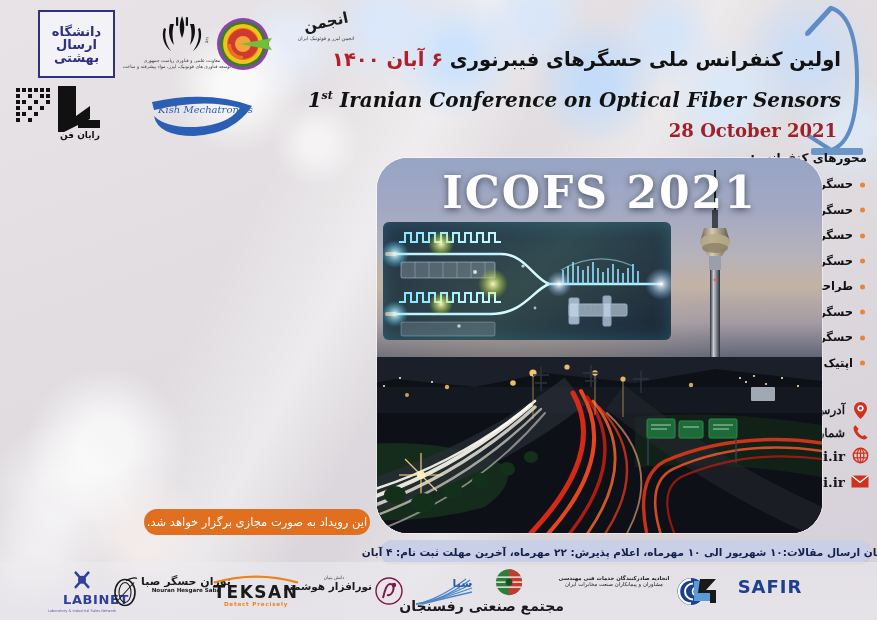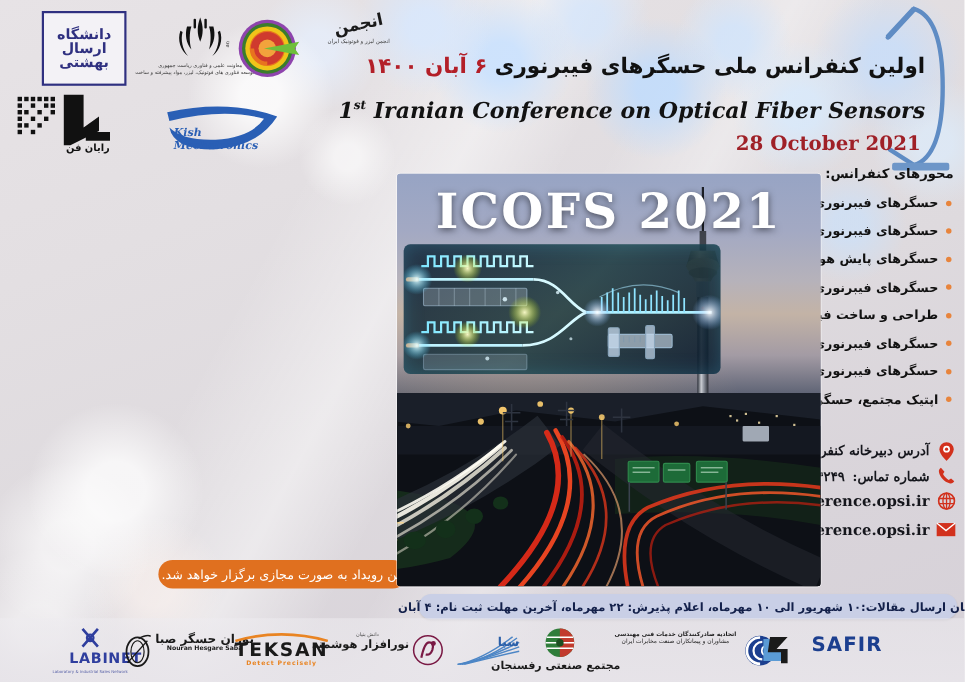--- a/index.html
+++ b/index.html
@@ -225,21 +225,21 @@
         <path d="M64 34 L86 34 L86 42 L64 42 Z"></path>
       </g>
     </svg>
     <div class="caption-fa" style="font-size:9px;font-weight:bold;text-align:left;margin-top:-8px;padding-left:46px;color:#111;">رایان فن</div>
   </div>
 
   <div class="logo" style="left:148px;top:94px;width:110px;height:46px;">
     <svg width="110" height="46" viewBox="0 0 110 46" aria-hidden="true">
       <path d="M4 8 Q60 -4 104 12 Q86 40 46 42 Q10 42 6 22 Q18 34 48 33 Q80 31 92 14 Q56 4 6 16 Z" fill="#2a5fb5"></path>
     </svg>
-    <div style="position:absolute;left:10px;top:22px;font-family:'DejaVu Serif',serif;font-style:italic;font-weight:bold;font-size:10px;color:#2a5fb5;direction:ltr;">Kish Mechatronics</div>
+    <div style="position:absolute;left:10px;top:10px;font-family:'DejaVu Serif',serif;font-style:italic;font-weight:normal;font-size:10px;color:#2a5fb5;direction:ltr;">Kish Mechatronics</div>
   </div>
 
   <div class="title-fa" style="right:36px;top:48px;font-size:19.5px;">
     <span>اولین کنفرانس ملی حسگرهای فیبرنوری</span>
     <span class="date">۶ آبان ۱۴۰۰</span>
   </div>
 
   <div class="title-en" style="right:36px;top:88px;font-size:20px;">
     <span>1</span><span class="ord">st</span>
     <span>Iranian Conference on Optical Fiber Sensors</span>
@@ -304,21 +304,21 @@
           <rect x="0.5" y="0.5" width="17" height="12" fill="#d2311d"></rect>
           <path d="M0.5 0.5 L9 7.3 L17.5 0.5" fill="none" stroke="#fff" stroke-width="1.3"></path>
         </svg>
       </span>
       <span class="tx ltr" style="font-size:13.5px;">info@conference.opsi.ir</span>
     </div>
   </div>
 
   <div class="pill" style="left:144px;top:509px;width:226px;height:26px;font-size:11.5px;">این رویداد به صورت مجازی برگزار خواهد شد.</div>
 
-  <div class="photo" style="left:361px;top:158px;width:385px;height:375px;">
+  <div class="photo" style="left:377px;top:158px;width:445px;height:375px;border-radius:31px;">
 
     <div style="position:absolute;inset:0;background:
             radial-gradient(ellipse at 30% 72%, rgba(255,210,150,.30), rgba(0,0,0,0) 55%),
             linear-gradient(180deg,#97a4c4 0%,#a3a9c3 14%,#b6b2ba 26%,#c3b3a6 34%,#a39ba4 44%,#5a6072 54%,#2c3140 64%,#14171f 78%,#0b0d12 100%);"></div>
 
     <div style="position:absolute;right:76px;top:12px;width:62px;height:300px;">
       <svg width="62" height="300" viewBox="0 0 62 300" aria-hidden="true">
         <defs>
           <linearGradient id="shaft" x1="0" y1="0" x2="1" y2="0">
             <stop offset="0%" stop-color="#2b2f38"></stop>
@@ -593,21 +593,21 @@
       <svg width="36" height="30" viewBox="0 0 36 30" aria-hidden="true" style="display:block;margin:0 auto;">
         <circle cx="18" cy="14" r="13" fill="#2f7d3a"></circle>
         <path d="M18 1 A13 13 0 0 1 18 27 Z" fill="#c23b2e"></path>
         <g stroke="#ffffff" stroke-width="1.4">
           <line x1="6" y1="9" x2="30" y2="9"></line>
             <line x1="5" y1="14" x2="31" y2="14"></line>
           <line x1="6" y1="19" x2="30" y2="19"></line>
         </g>
         <circle cx="18" cy="14" r="3.4" fill="#1d4f22"></circle>
       </svg>
-      <div class="nm" style="font-size:10px;color:#1a1a1a;direction:rtl;margin-top:1px;">مجتمع صنعتی رفسنجان</div>
+      <div class="nm" style="font-size:14px;color:#1a1a1a;direction:rtl;margin-top:1px;">مجتمع صنعتی رفسنجان</div>
     </div>
 
     <div class="sp" style="left:556px;width:150px;">
       <svg width="30" height="30" viewBox="0 0 30 30" aria-hidden="true" style="float:right;margin-top:1px;">
         <circle cx="15" cy="15" r="13.5" fill="#1c3f8f"></circle>
         <path d="M15 3 A12 12 0 0 0 15 27" fill="none" stroke="#ffffff" stroke-width="2.4"></path>
         <path d="M17 7 A8 8 0 0 0 17 23" fill="none" stroke="#ffffff" stroke-width="2"></path>
         <path d="M19 11 A4.5 4.5 0 0 0 19 19" fill="none" stroke="#ffffff" stroke-width="1.6"></path>
         <circle cx="21" cy="15" r="1.8" fill="#ffffff"></circle>
       </svg>

